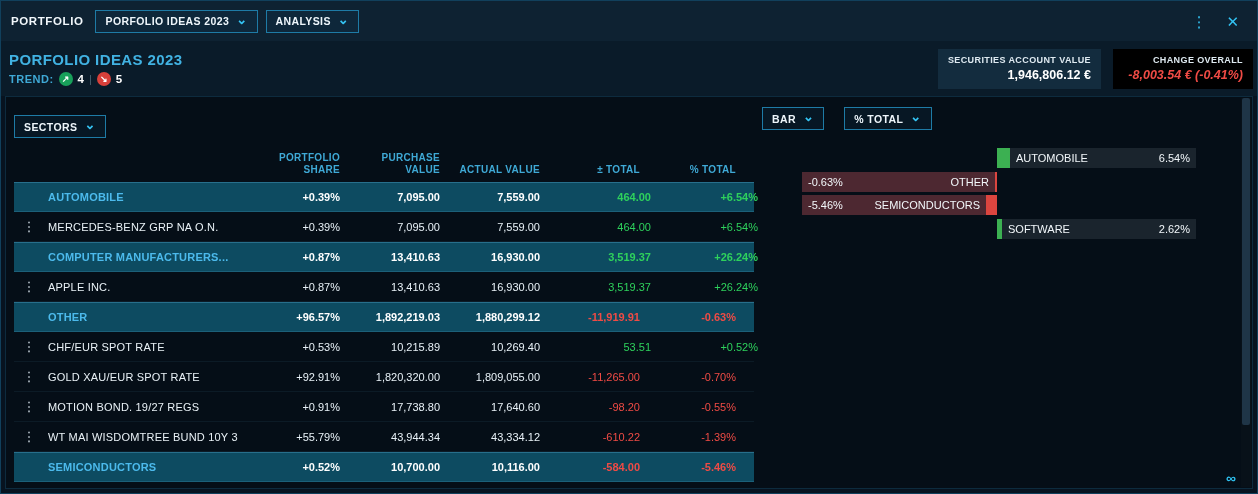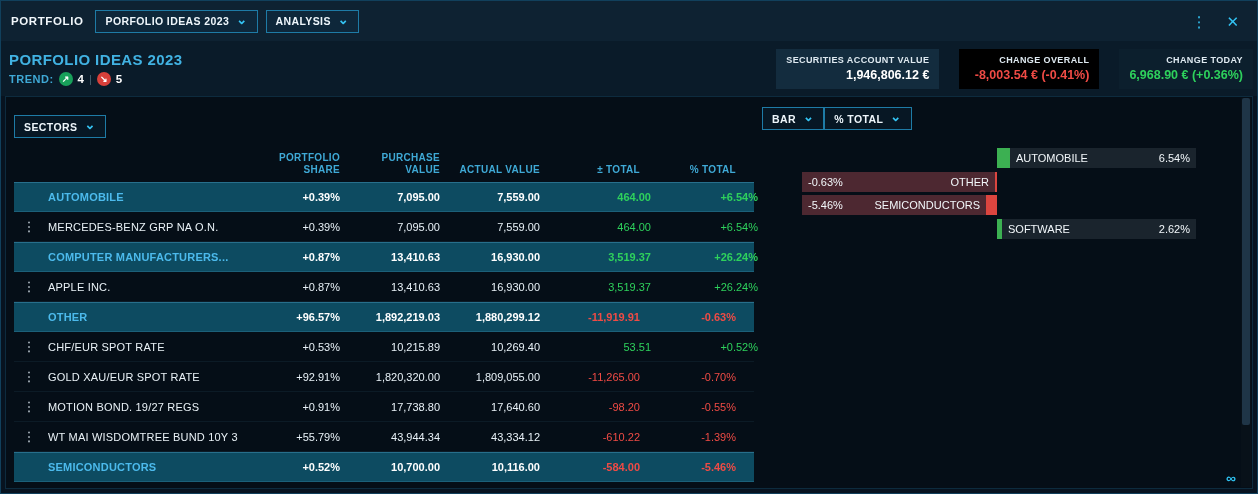--- a/index.html
+++ b/index.html
@@ -83,21 +83,21 @@
   .trend-label { color: #3fa9d6; font-size: 11px; font-weight: bold; letter-spacing: .5px; }
   .trend-circle {
     width: 14px; height: 14px; border-radius: 50%;
     display: inline-flex; align-items: center; justify-content: center;
     font-size: 9px; color: #fff; font-weight: bold;
   }
   .trend-circle.up { background: #18a05a; }
   .trend-circle.down { background: #d8403a; }
   .trend-count { font-size: 11.5px; font-weight: bold; color: #ffffff; }
   .trend-sep { color: #4a6271; font-size: 11px; }
-  .stats { display: flex; gap: 20px; align-items: center; }
+  .stats { display: flex; gap: 12px; align-items: center; }
   .stat {
     height: 40px;
     display: flex; flex-direction: column; justify-content: center;
     text-align: right;
     padding: 0 10px;
     gap: 3px;
   }
   .stat-0 { background: #132c3e; min-width: 158px; }
   .stat-1 { background: #000000; min-width: 140px; }
   .stat-2 { background: #0c1f2d; min-width: 132px; }
@@ -106,21 +106,21 @@
   
   .panel {
     position: absolute;
     left: 4px; right: 4px; top: 95px; bottom: 4px;
     background: #050e17;
     border: 1px solid #0d2b3e;
     display: flex;
   }
   .table-section { width: 752px; padding: 18px 0 0 8px; }
   .chart-section { flex: 1; padding: 10px 0 0 4px; position: relative; }
-  .chart-toolbar { display: flex; gap: 0; }
+  .chart-toolbar { display: flex; gap: 20px; }
   
   .ptable { margin-top: 10px; width: 740px; font-size: 11px; }
   .thead { display: flex; align-items: flex-end; height: 34px; padding-bottom: 6px; }
   .hcell {
     color: #3fa9d6; font-size: 10px; font-weight: bold;
     white-space: pre-line; line-height: 1.2; letter-spacing: .3px;
   }
   .trow { display: flex; height: 30px; align-items: center; }
   .trow.instrument { border-bottom: 1px solid #0c1b26; }
   .trow.sector {
@@ -200,25 +200,21 @@
         <span class="trend-count">5</span>
       </div>
     </div>
     <div class="stats">
       <div class="stat stat-0">
         <span class="stat-label">SECURITIES ACCOUNT VALUE</span>
         <span class="stat-value" id="stat-value-0" style="color: rgb(255, 255, 255);">1,946,806.12 €</span>
       </div>
       <div class="stat stat-1">
         <span class="stat-label">CHANGE OVERALL</span>
-        <span class="stat-value" id="stat-value-1" style="color: rgb(240, 75, 69);">-8,003.54 € (-0.41%)</span>
-      </div>
-      <div class="stat stat-2">
-        <span class="stat-label">CHANGE TODAY</span>
-        <span class="stat-value" id="stat-value-2" style="color: rgb(46, 209, 92);">6,968.90 € (+0.36%)</span>
+        <span class="stat-value" id="stat-value-1" style="color: rgb(240, 75, 69); font-style: italic;">-8,003.54 € (-0.41%)</span>
       </div>
     </div>
   </div>
 
   <div class="panel">
 
     <div class="table-section">
       <button class="dd">
         <span>SECTORS</span>
         <span class="chev">⌄</span>

